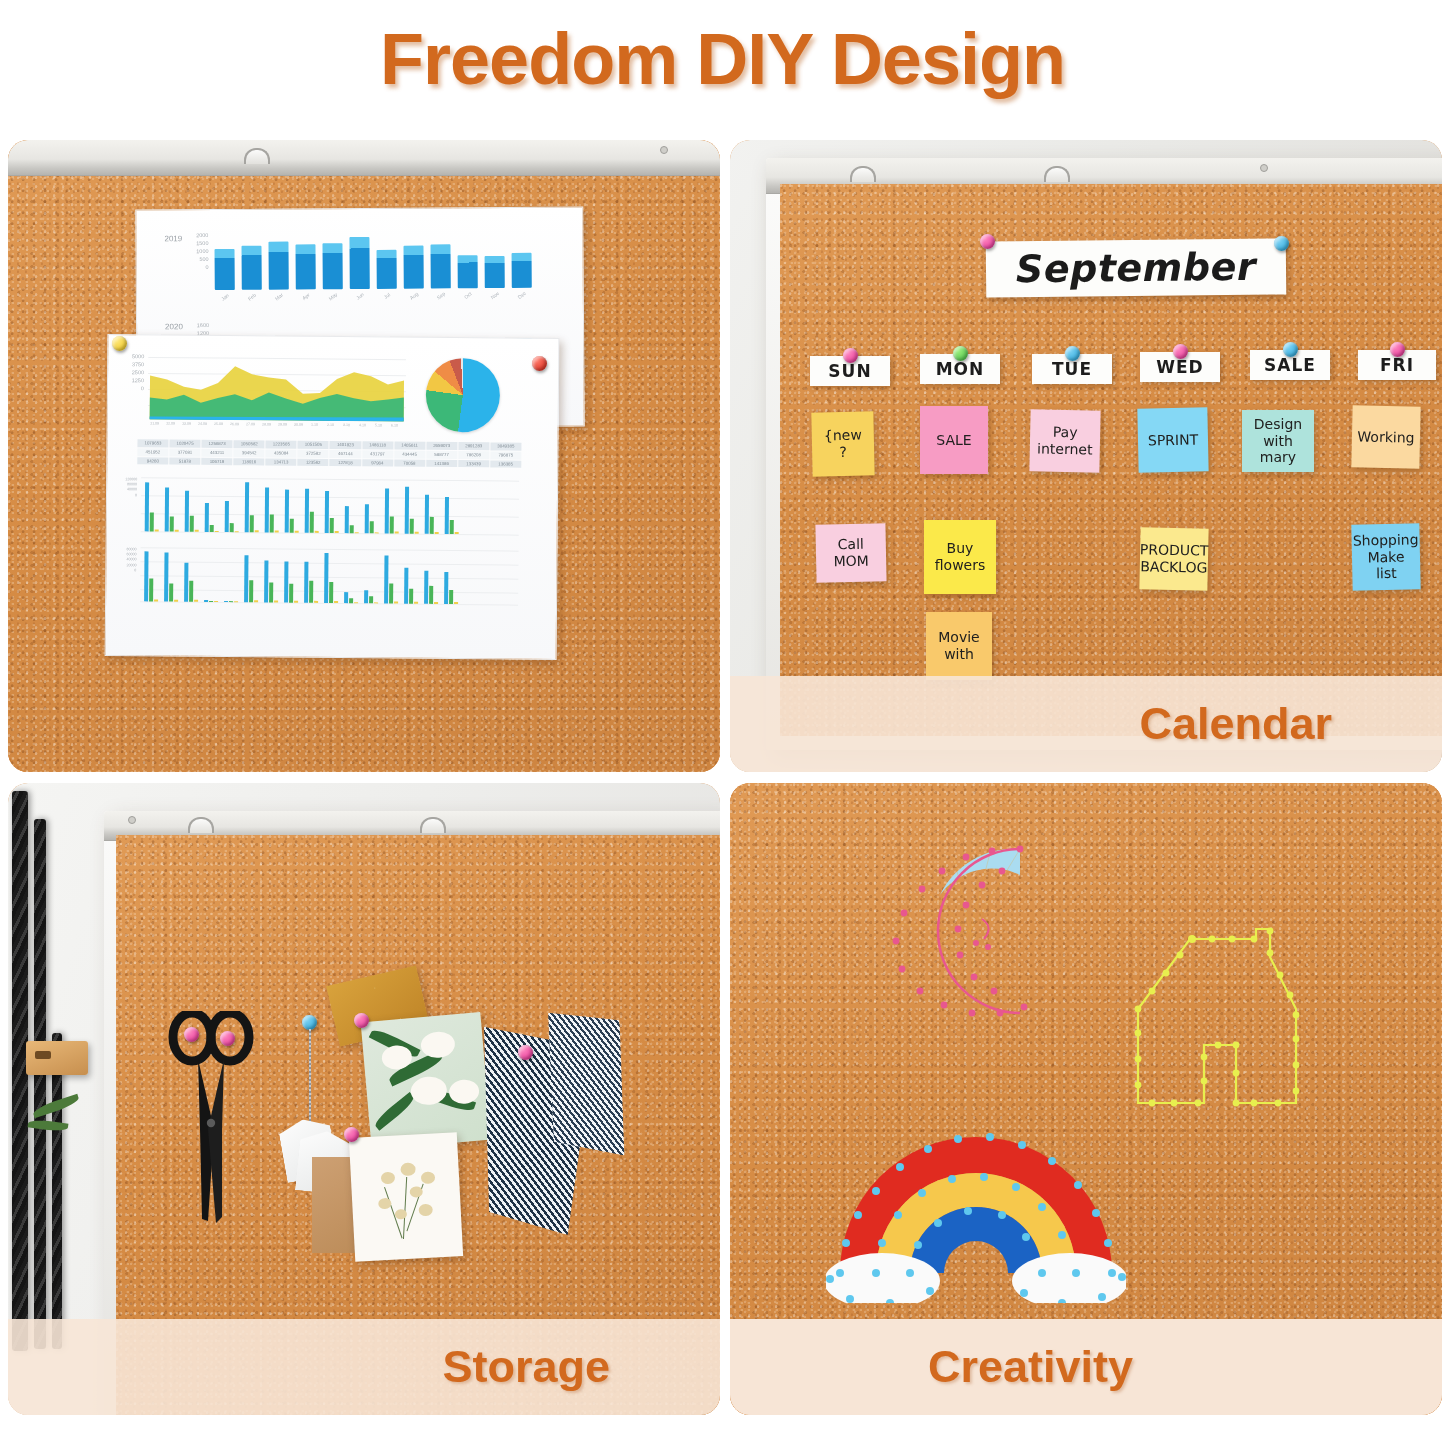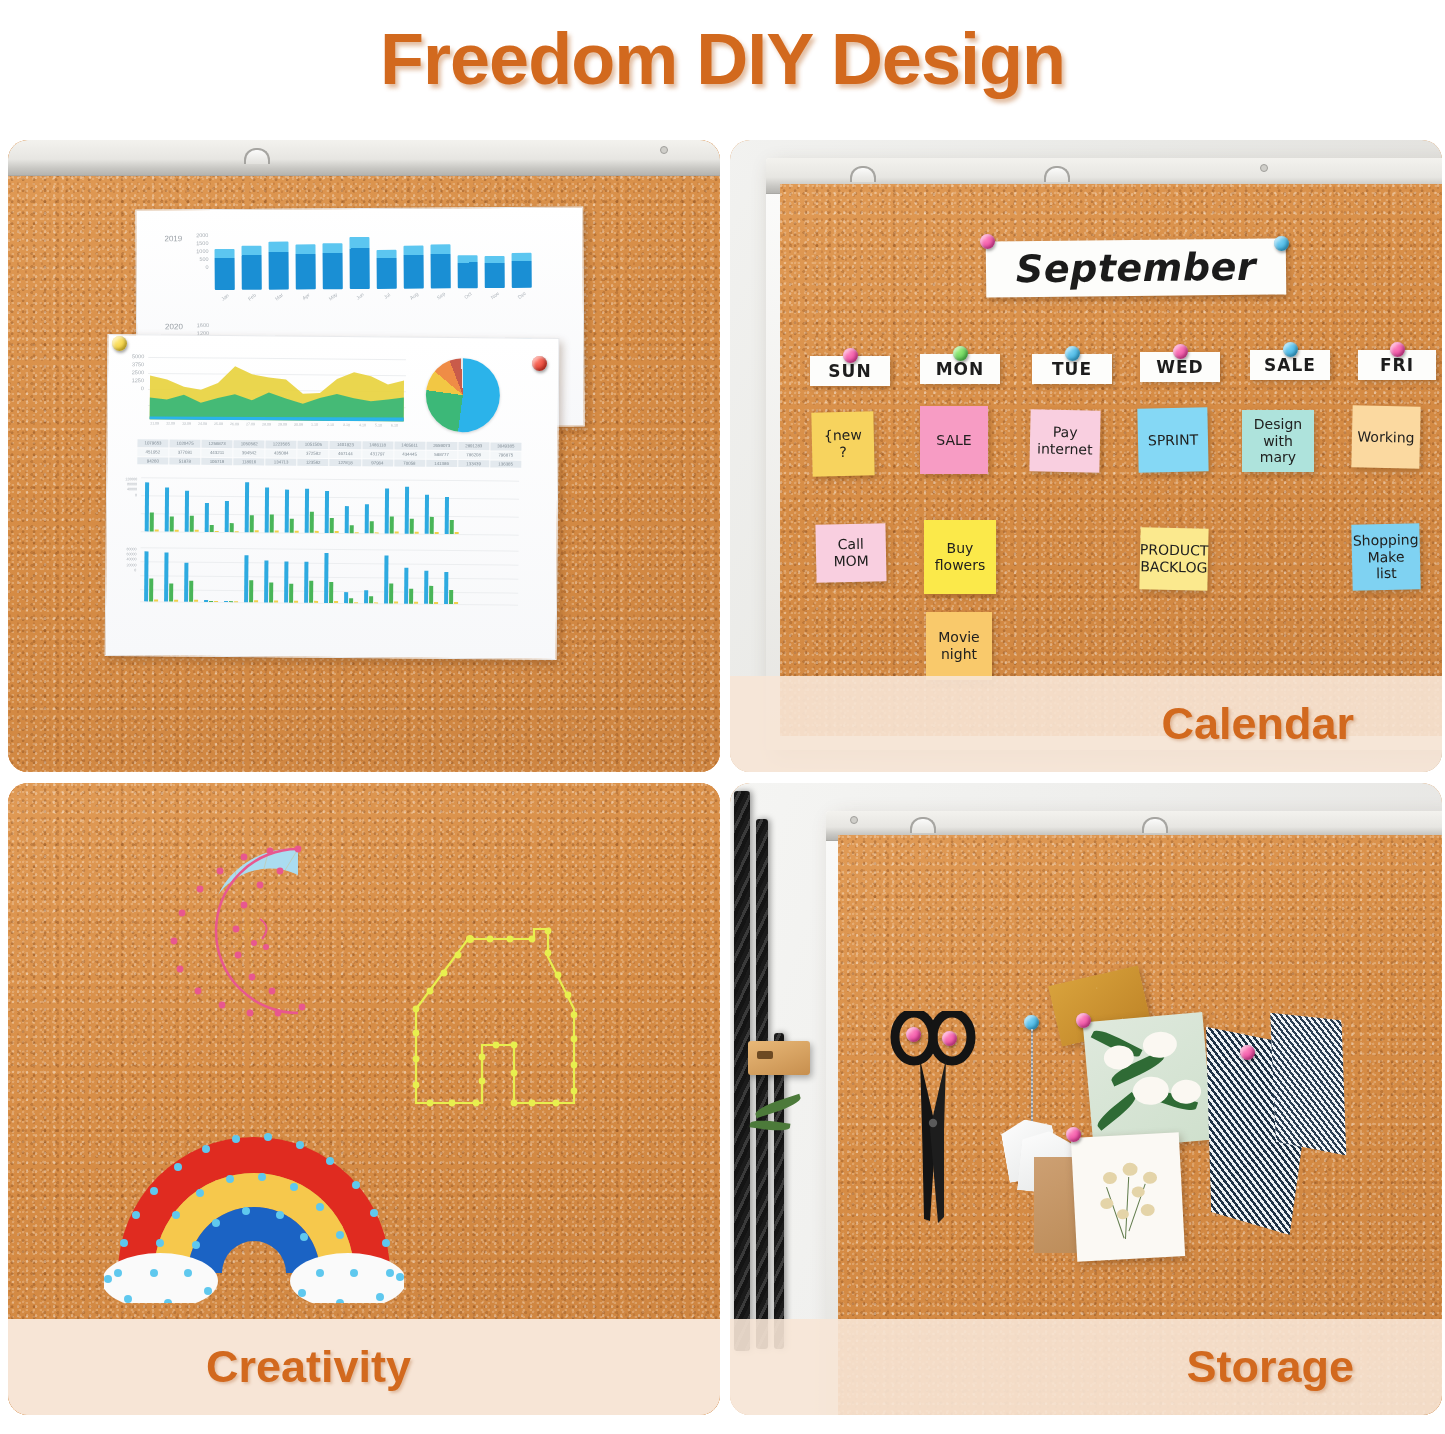--- a/index.html
+++ b/index.html
@@ -59,21 +59,21 @@
   }
 
   
   .caption{
     position:absolute; left:0; right:0; bottom:0;
     height:96px;
     background:#f7e5d6;
     display:flex; align-items:center;
   }
   .caption.left{ padding-left:198px; }
-  .caption.right{ justify-content:flex-end; padding-right:88px;text-align:right; }
+  .caption.right{ justify-content:flex-end; padding-right:110px;text-align:right; }
   .caption.over{ background:rgba(247,229,214,.90); }
   .caption-text{
     font-size:45px; font-weight:bold; color:#d2691e;
     text-shadow:2px 2px 3px rgba(180,110,60,.35);
     white-space:nowrap;
   }
 
   
   .frame-top{
     position:absolute; left:0; right:0; top:0; height:36px;
@@ -663,28 +663,102 @@
             <div class="note" style="left: 360px; top: 344px; width: 68px; height: 62px; background: rgb(251, 233, 142); transform: rotate(1.2deg);">
               <span>PRODUCT</span>
               <span>BACKLOG</span>
             </div>
             <div class="note" style="left: 572px; top: 340px; width: 68px; height: 66px; background: rgb(127, 210, 242); transform: rotate(-1.2deg);">
               <span>Shopping</span>
               <span>Make list</span>
             </div>
             <div class="note" style="left: 146px; top: 428px; width: 66px; height: 68px; background: rgb(249, 201, 107); transform: rotate(0deg);">
               <span>Movie</span>
-              <span>night</span>
+              <span>with</span>
             </div>
           </div>
       </div>
     </div>
 
     <div class="caption right over">
       <span class="caption-text">Calendar</span>
+    </div>
+  </div>
+
+  <div class="panel" id="panel-storage">
+    <div class="wall"></div>
+
+    <div class="rod" style="left:4px;  top:8px;  width:16px; height:560px;"></div>
+    <div class="rod" style="left:26px; top:36px; width:12px; height:530px;"></div>
+    <div class="rod" style="left:44px; top:250px; width:10px; height:316px;"></div>
+    <div id="wood-block"></div>
+    <div class="leaf" style="left:24px; top:318px; width:48px; height:10px; transform:rotate(-18deg);"></div>
+    <div class="leaf" style="left:20px; top:338px; width:40px; height:9px;  transform:rotate(8deg);"></div>
+
+    <div id="stor-frame">
+      <div class="frame-top" style="border-radius:4px 4px 0 0; height:30px;">
+        <div class="hang-clip" style="left:84px; top:6px;"></div>
+        <div class="hang-clip" style="left:316px; top:6px;"></div>
+        <div class="hang-screw" style="left:24px; top:5px;"></div>
+      </div>
+      <div class="inner">
+        <div class="cork"></div>
+
+        <svg style="position:absolute; left:52px; top:176px;" width="86" height="230" viewBox="0 0 86 230">
+          <ellipse cx="24" cy="26" rx="19" ry="24" fill="none" stroke="#141414" stroke-width="9"></ellipse>
+          <ellipse cx="62" cy="26" rx="19" ry="24" fill="none" stroke="#141414" stroke-width="9"></ellipse>
+          <path d="M30,48 L46,118 L40,210 L34,208 L32,118 Z" fill="#141414"></path>
+          <path d="M56,48 L40,118 L48,212 L54,206 L54,118 Z" fill="#1d1d1d"></path>
+          <circle cx="43" cy="112" r="4.2" fill="#5a5a5a"></circle>
+        </svg>
+        <div class="pin pink" style="left:68px; top:192px;"></div>
+        <div class="pin pink" style="left:104px; top:196px;"></div>
+
+        <div class="pin blue" style="left:186px; top:180px;"></div>
+        <div class="chain" style="left:193px; top:194px; height:98px;"></div>
+        <div class="tag" style="left:166px; top:284px; width:52px; height:60px; transform:rotate(-10deg); clip-path:polygon(50% 0,100% 18%,100% 100%,0 100%,0 18%);"></div>
+        <div class="tag" style="left:182px; top:296px; width:52px; height:62px; transform:rotate(6deg);  clip-path:polygon(50% 0,100% 18%,100% 100%,0 100%,0 18%);"></div>
+
+        <div id="envelope"></div>
+
+        <div id="floral-card">
+          <div class="frond" style="left:6px;  top:18px; width:52px; height:12px; transform:rotate(32deg);"></div>
+          <div class="frond" style="left:22px; top:44px; width:58px; height:13px; transform:rotate(-20deg);"></div>
+          <div class="frond" style="left:52px; top:78px; width:56px; height:12px; transform:rotate(24deg);"></div>
+          <div class="frond" style="left:2px;  top:86px; width:48px; height:11px; transform:rotate(-34deg);"></div>
+          <div class="petal" style="left:18px; top:26px; width:30px; height:24px;"></div>
+          <div class="petal" style="left:58px; top:16px; width:34px; height:26px;"></div>
+          <div class="petal" style="left:44px; top:60px; width:36px; height:28px;"></div>
+          <div class="petal" style="left:82px; top:66px; width:30px; height:24px;"></div>
+        </div>
+        <div class="pin pink" style="left:238px; top:178px;"></div>
+
+        <div id="kraft-card"></div>
+        <div id="flower-card">
+          <div class="stem" style="left:52px; top:42px; height:62px; transform:rotate(6deg);"></div>
+          <div class="stem" style="left:40px; top:50px; height:54px; transform:rotate(-16deg);"></div>
+          <div class="stem" style="left:62px; top:48px; height:50px; transform:rotate(22deg);"></div>
+          <div class="dried" style="left:30px; top:36px; width:14px; height:12px;"></div>
+          <div class="dried" style="left:50px; top:28px; width:15px; height:13px;"></div>
+          <div class="dried" style="left:70px; top:38px; width:14px; height:12px;"></div>
+          <div class="dried" style="left:58px; top:52px; width:13px; height:11px;"></div>
+          <div class="dried" style="left:26px; top:62px; width:13px; height:11px;"></div>
+          <div class="dried" style="left:66px; top:70px; width:14px; height:12px;"></div>
+          <div class="dried" style="left:42px; top:74px; width:12px; height:10px;"></div>
+        </div>
+        <div class="pin pink" style="left:228px; top:292px;"></div>
+
+        <div id="cloth"></div>
+        <div id="cloth2"></div>
+        <div class="pin pink" style="left:402px; top:210px;"></div>
+      </div>
+    </div>
+
+    <div class="caption right over">
+      <span class="caption-text">Storage</span>
     </div>
   </div>
 
   <div class="panel" id="panel-creativity">
     <div class="cork"></div>
 
     <svg class="string-art" style="left:140px; top:48px;" width="200" height="200" viewBox="0 0 200 200">
       <path d="M150,18 A82,82 0 1 0 150,182 A66,66 0 1 1 150,18 Z" fill="#f6c84c"></path>
       <path d="M150,18 A82,82 0 0 0 70,64 A64,64 0 0 1 150,44 Z" fill="#aadcf0"></path>
       <g stroke="#e8a93a" stroke-width=".5" opacity=".55">
@@ -809,87 +883,13 @@
         <circle cx="276" cy="194" r="4"></circle>
           <circle cx="296" cy="174" r="4"></circle>
       </g>
     </svg>
 
     <div class="caption left">
       <span class="caption-text">Creativity</span>
     </div>
   </div>
 
-  <div class="panel" id="panel-storage">
-    <div class="wall"></div>
-
-    <div class="rod" style="left:4px;  top:8px;  width:16px; height:560px;"></div>
-    <div class="rod" style="left:26px; top:36px; width:12px; height:530px;"></div>
-    <div class="rod" style="left:44px; top:250px; width:10px; height:316px;"></div>
-    <div id="wood-block"></div>
-    <div class="leaf" style="left:24px; top:318px; width:48px; height:10px; transform:rotate(-18deg);"></div>
-    <div class="leaf" style="left:20px; top:338px; width:40px; height:9px;  transform:rotate(8deg);"></div>
-
-    <div id="stor-frame">
-      <div class="frame-top" style="border-radius:4px 4px 0 0; height:30px;">
-        <div class="hang-clip" style="left:84px; top:6px;"></div>
-        <div class="hang-clip" style="left:316px; top:6px;"></div>
-        <div class="hang-screw" style="left:24px; top:5px;"></div>
-      </div>
-      <div class="inner">
-        <div class="cork"></div>
-
-        <svg style="position:absolute; left:52px; top:176px;" width="86" height="230" viewBox="0 0 86 230">
-          <ellipse cx="24" cy="26" rx="19" ry="24" fill="none" stroke="#141414" stroke-width="9"></ellipse>
-          <ellipse cx="62" cy="26" rx="19" ry="24" fill="none" stroke="#141414" stroke-width="9"></ellipse>
-          <path d="M30,48 L46,118 L40,210 L34,208 L32,118 Z" fill="#141414"></path>
-          <path d="M56,48 L40,118 L48,212 L54,206 L54,118 Z" fill="#1d1d1d"></path>
-          <circle cx="43" cy="112" r="4.2" fill="#5a5a5a"></circle>
-        </svg>
-        <div class="pin pink" style="left:68px; top:192px;"></div>
-        <div class="pin pink" style="left:104px; top:196px;"></div>
-
-        <div class="pin blue" style="left:186px; top:180px;"></div>
-        <div class="chain" style="left:193px; top:194px; height:98px;"></div>
-        <div class="tag" style="left:166px; top:284px; width:52px; height:60px; transform:rotate(-10deg); clip-path:polygon(50% 0,100% 18%,100% 100%,0 100%,0 18%);"></div>
-        <div class="tag" style="left:182px; top:296px; width:52px; height:62px; transform:rotate(6deg);  clip-path:polygon(50% 0,100% 18%,100% 100%,0 100%,0 18%);"></div>
-
-        <div id="envelope"></div>
-
-        <div id="floral-card">
-          <div class="frond" style="left:6px;  top:18px; width:52px; height:12px; transform:rotate(32deg);"></div>
-          <div class="frond" style="left:22px; top:44px; width:58px; height:13px; transform:rotate(-20deg);"></div>
-          <div class="frond" style="left:52px; top:78px; width:56px; height:12px; transform:rotate(24deg);"></div>
-          <div class="frond" style="left:2px;  top:86px; width:48px; height:11px; transform:rotate(-34deg);"></div>
-          <div class="petal" style="left:18px; top:26px; width:30px; height:24px;"></div>
-          <div class="petal" style="left:58px; top:16px; width:34px; height:26px;"></div>
-          <div class="petal" style="left:44px; top:60px; width:36px; height:28px;"></div>
-          <div class="petal" style="left:82px; top:66px; width:30px; height:24px;"></div>
-        </div>
-        <div class="pin pink" style="left:238px; top:178px;"></div>
-
-        <div id="kraft-card"></div>
-        <div id="flower-card">
-          <div class="stem" style="left:52px; top:42px; height:62px; transform:rotate(6deg);"></div>
-          <div class="stem" style="left:40px; top:50px; height:54px; transform:rotate(-16deg);"></div>
-          <div class="stem" style="left:62px; top:48px; height:50px; transform:rotate(22deg);"></div>
-          <div class="dried" style="left:30px; top:36px; width:14px; height:12px;"></div>
-          <div class="dried" style="left:50px; top:28px; width:15px; height:13px;"></div>
-          <div class="dried" style="left:70px; top:38px; width:14px; height:12px;"></div>
-          <div class="dried" style="left:58px; top:52px; width:13px; height:11px;"></div>
-          <div class="dried" style="left:26px; top:62px; width:13px; height:11px;"></div>
-          <div class="dried" style="left:66px; top:70px; width:14px; height:12px;"></div>
-          <div class="dried" style="left:42px; top:74px; width:12px; height:10px;"></div>
-        </div>
-        <div class="pin pink" style="left:228px; top:292px;"></div>
-
-        <div id="cloth"></div>
-        <div id="cloth2"></div>
-        <div class="pin pink" style="left:402px; top:210px;"></div>
-      </div>
-    </div>
-
-    <div class="caption right over">
-      <span class="caption-text">Storage</span>
-    </div>
-  </div>
-
 </div>
 
 </body></html>

